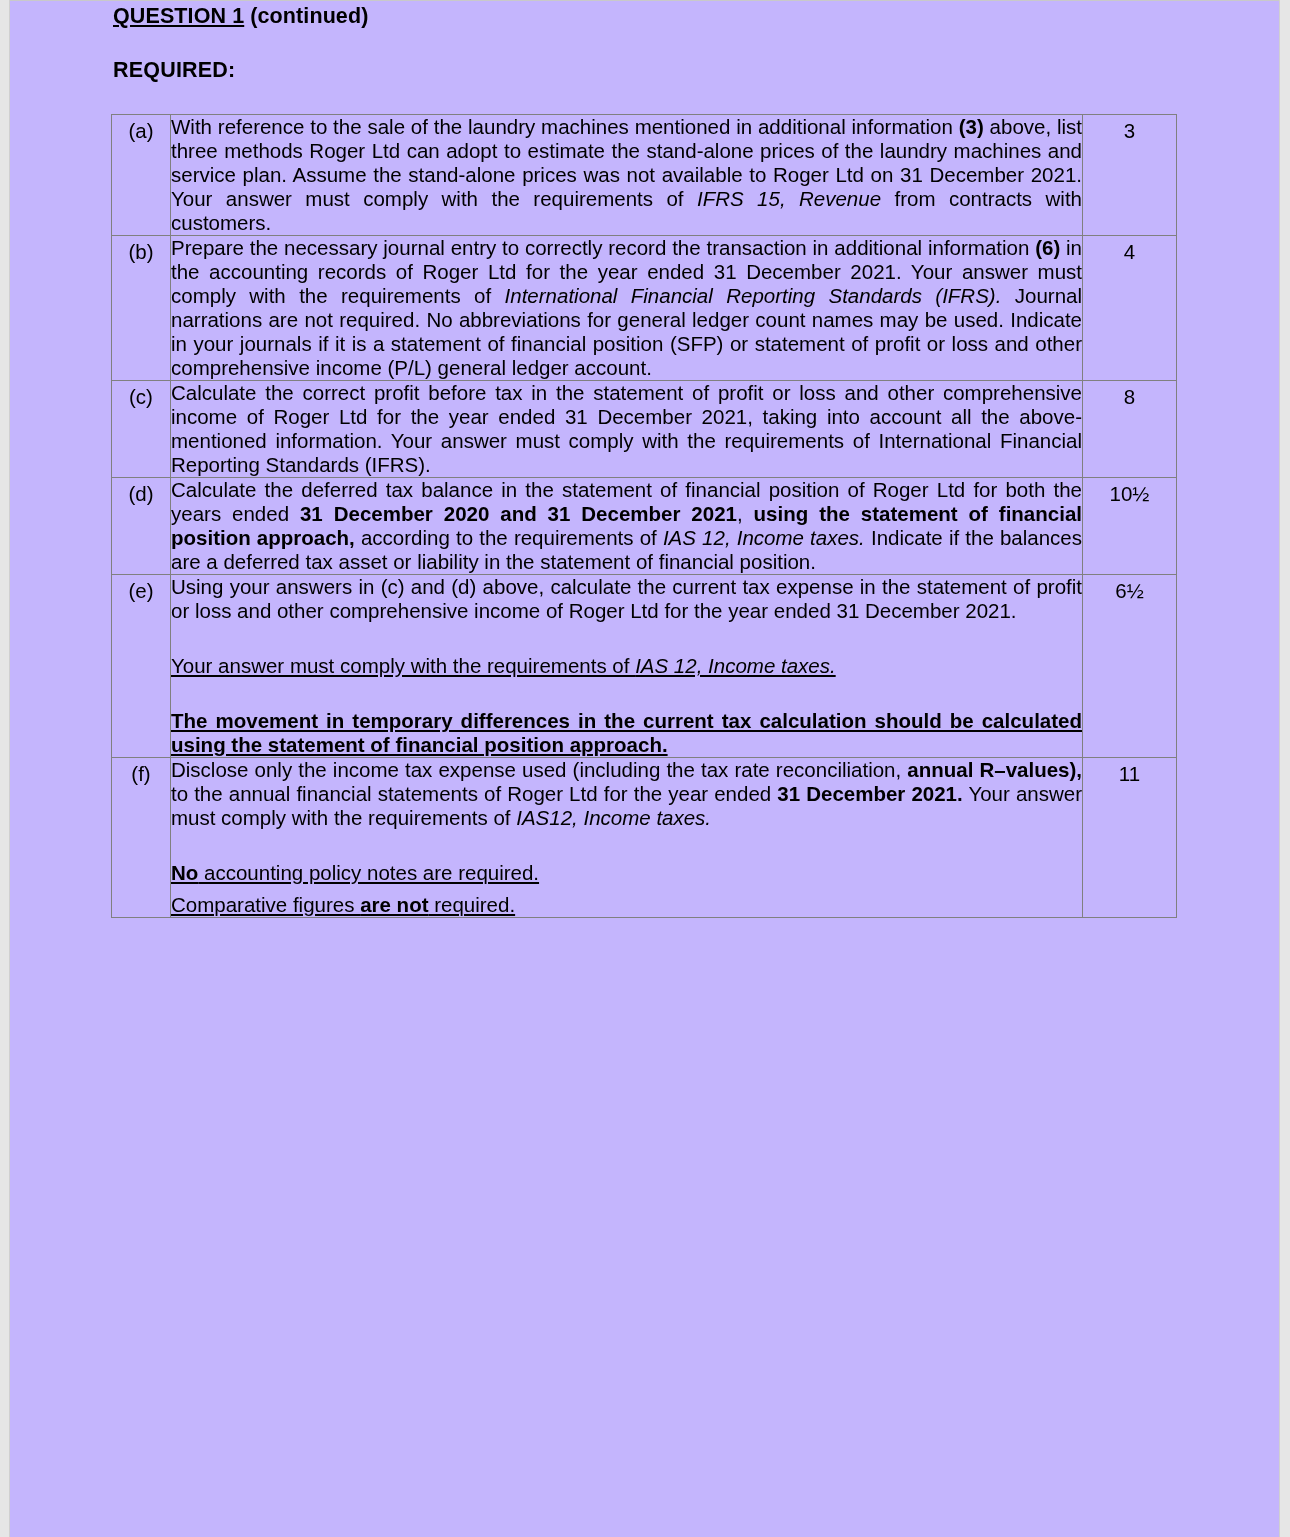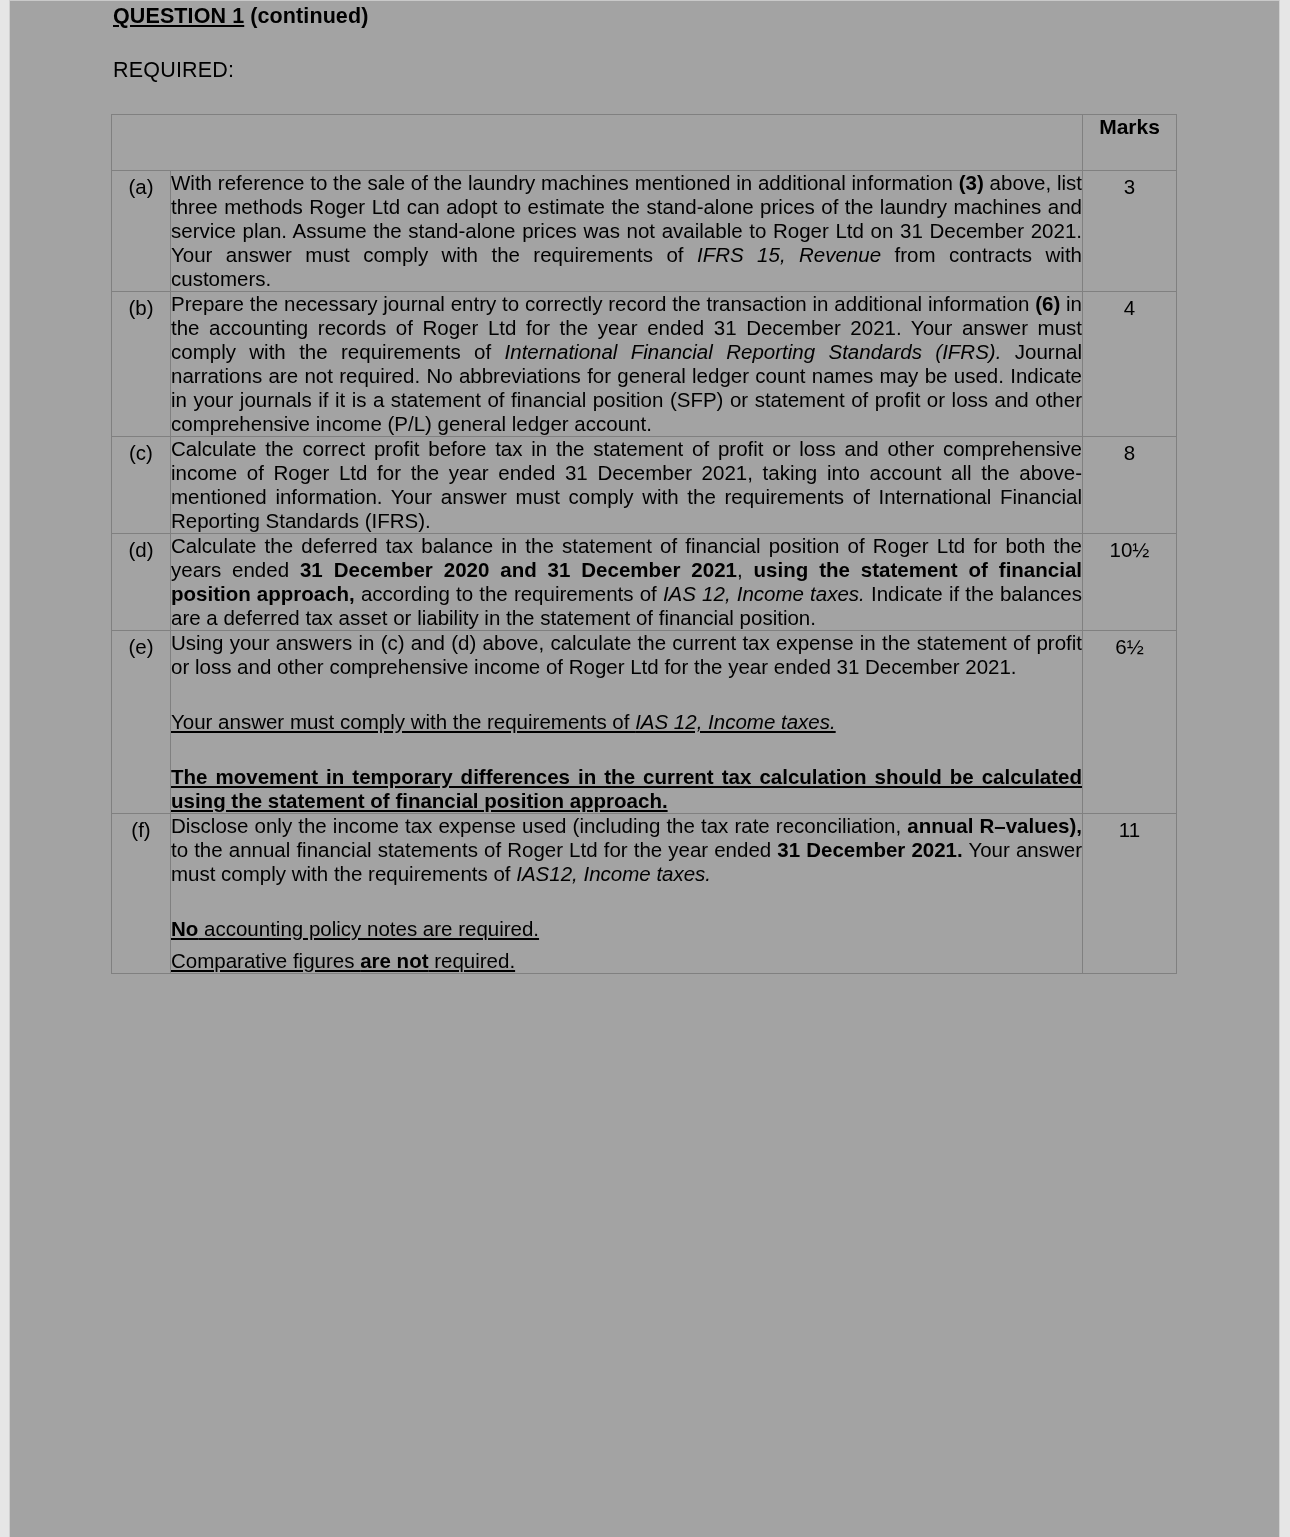--- a/index.html
+++ b/index.html
@@ -34,41 +34,41 @@
     position: absolute;
     left: 10px; top: 0;
     width: 1269px; height: 1px;
     background: #c9c9c9;
   }
   .page {
     position: absolute;
     left: 10px; top: 1px;
     width: 1269px;
     height: 1536px;
-    background: #a3a3a3;
+    background: #c4b5fd;
     box-sizing: border-box;
   }
 
   .heading-q {
     position: absolute;
     left: 103px;
     top: 3px;
     font-size: 21.5px;
     font-weight: bold;
     letter-spacing: 0.1px;
     white-space: nowrap;
   }
   .heading-q .underlined { text-decoration: underline; }
 
   .heading-req {
     position: absolute;
     left: 103px;
     top: 57px;
     font-size: 21.5px;
-    font-weight: normal;
+    font-weight: bold;
     letter-spacing: 0.2px;
   }
 
   table.req-table {
     position: absolute;
     left: 101px;
     top: 113px;
     width: 1065px;
     border-collapse: collapse;
     table-layout: fixed;
@@ -140,24 +140,20 @@
 
   <div class="heading-req">REQUIRED:</div>
 
   <table class="req-table">
     <colgroup>
       <col class="c-label">
       <col class="c-body">
       <col class="c-marks">
     </colgroup>
     <tbody>
-      <tr>
-        <td class="header-blank" colspan="2"></td>
-        <td class="header-marks">Marks</td>
-      </tr>
 
       <tr>
         <td class="label-cell">(a)</td>
         <td class="body-cell">
           <p><span>With reference to the sale of the laundry machines mentioned in additional information </span><b>(3)</b><span> above, list three methods Roger Ltd can adopt to estimate the stand-alone prices of the laundry machines and service plan. Assume the stand-alone prices was not available to Roger Ltd on 31 December 2021. Your answer must comply with the requirements of </span><i>IFRS 15, Revenue</i><span> from contracts with customers.</span></p>
         </td>
         <td class="marks-cell">3</td>
       </tr>
 
       <tr>

